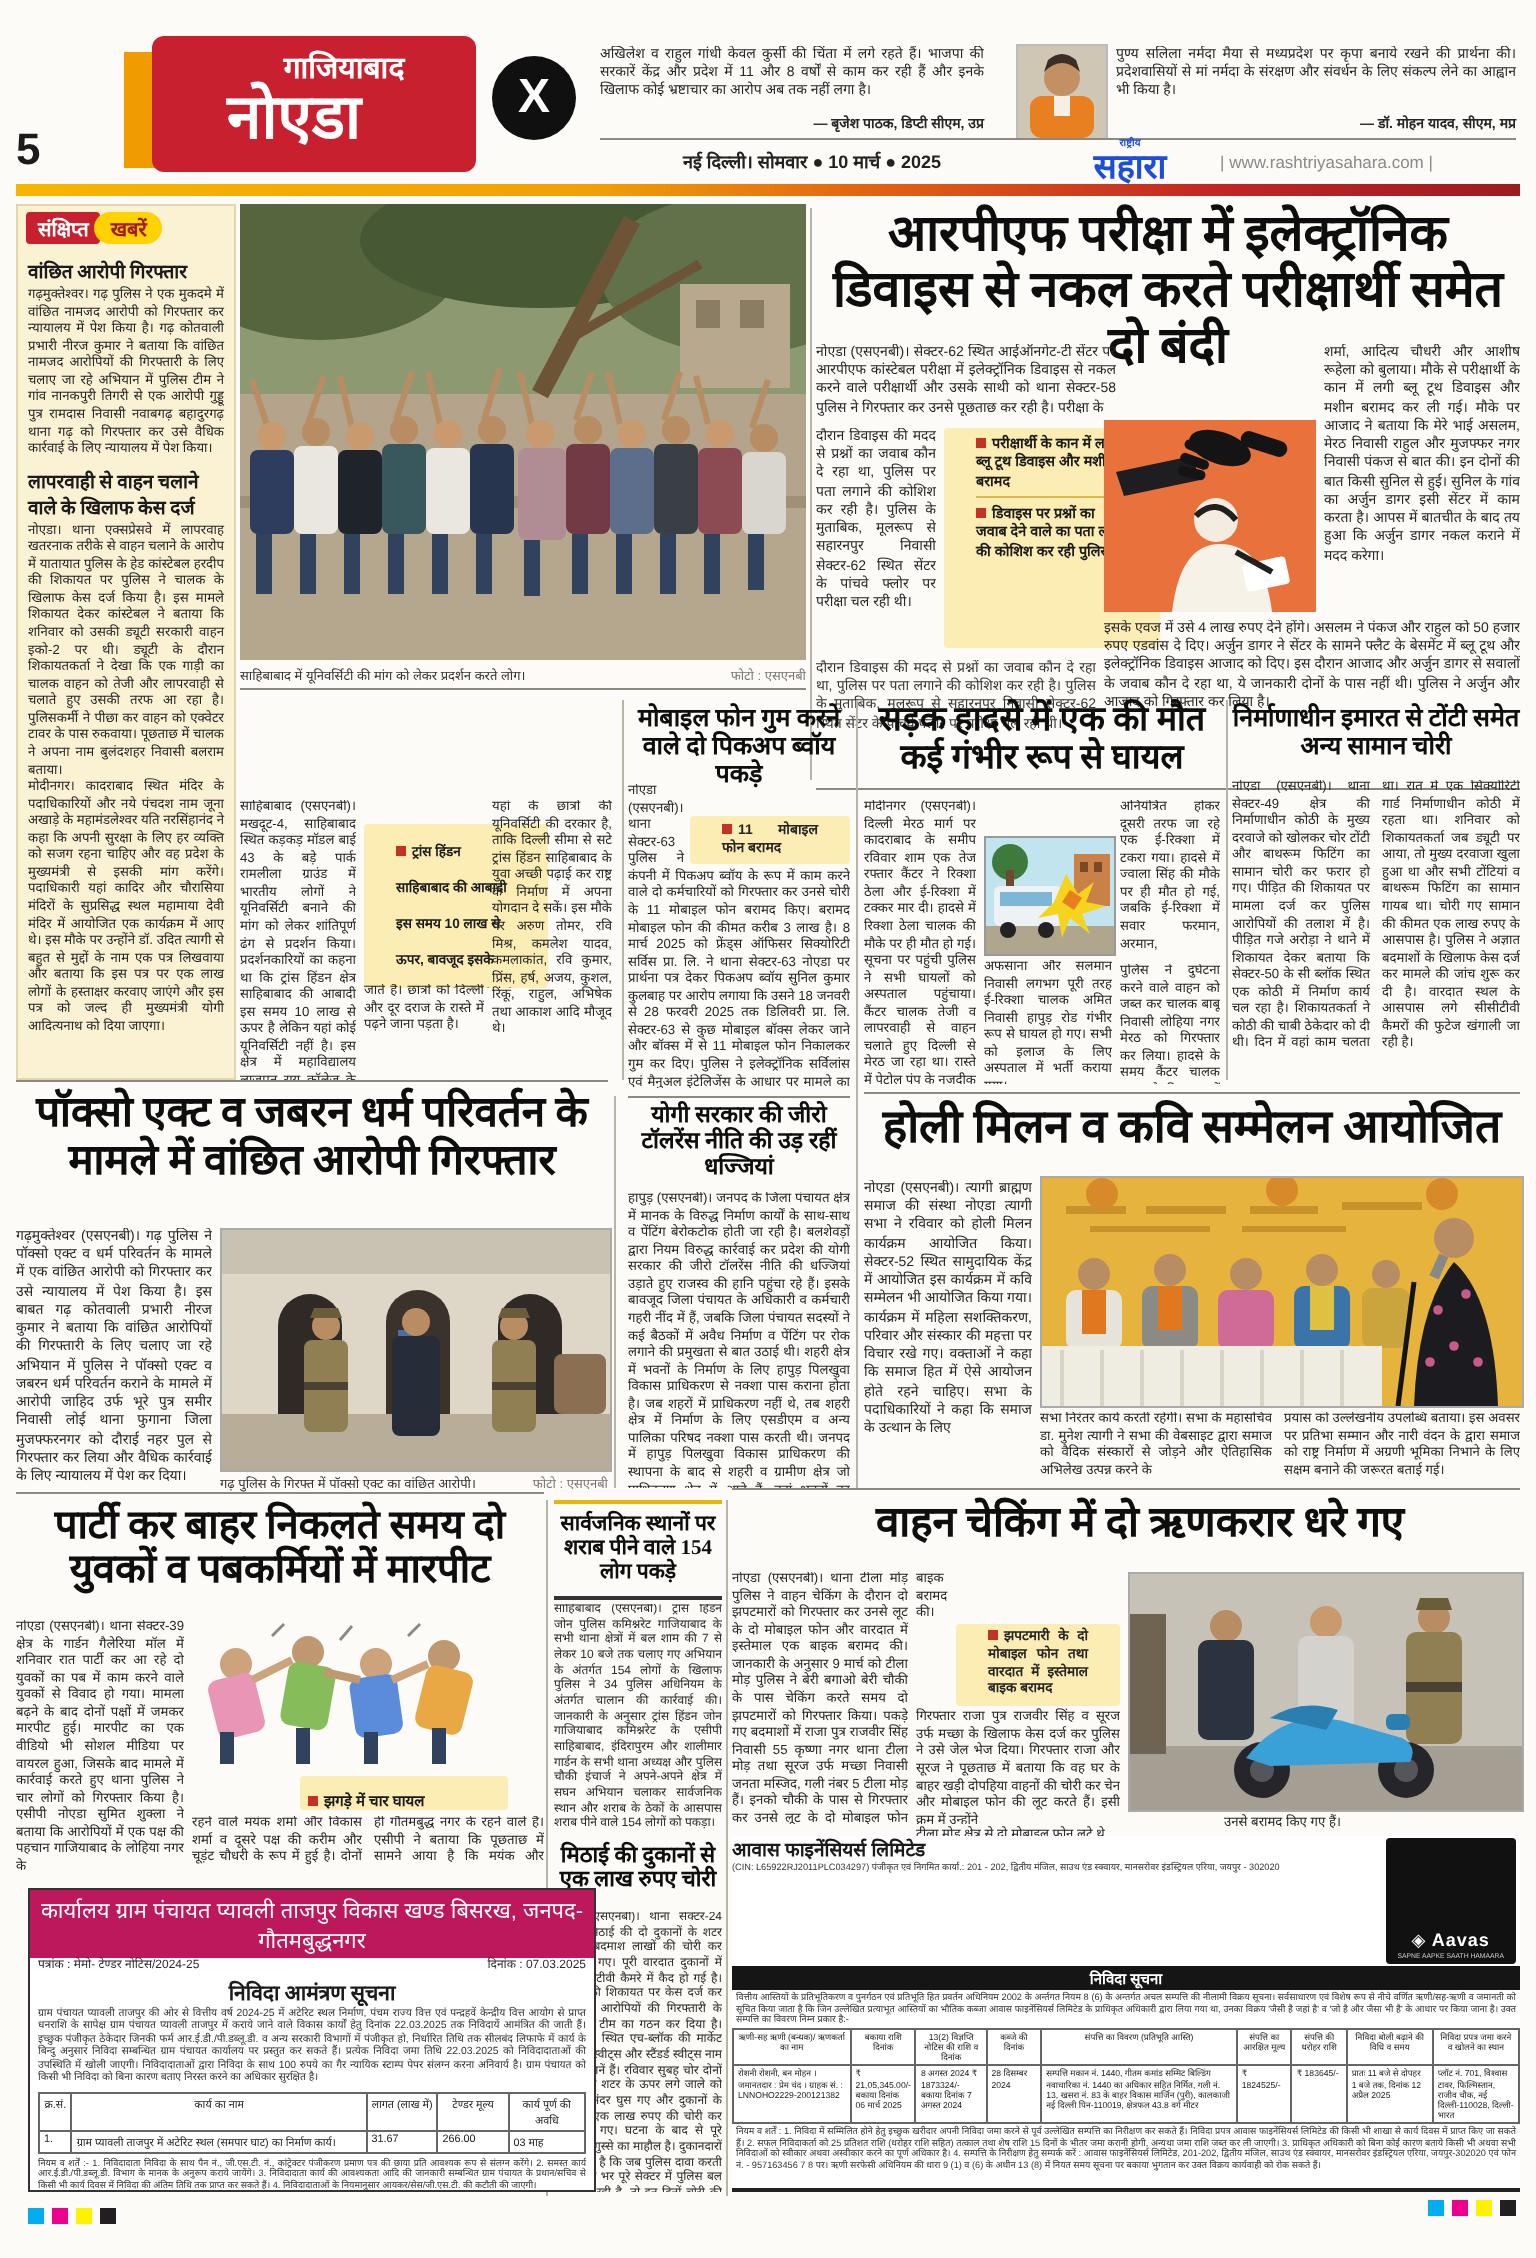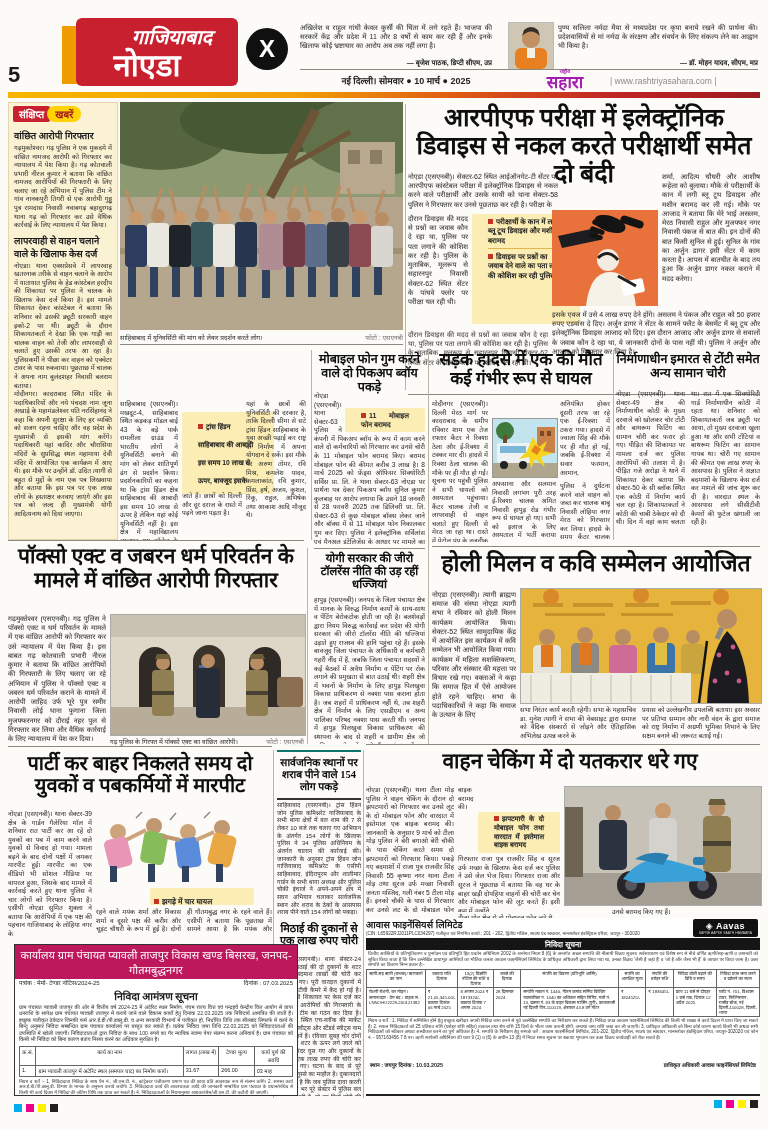--- a/index.html
+++ b/index.html
@@ -15,33 +15,33 @@
   .t6{font-size:6px;line-height:1.28;color:#2a2a2a;}
   .t5{font-size:5.2px;line-height:1.25;color:#333;}
   .t45{font-size:4.6px;line-height:1.22;color:#333;}
   .vr{width:1px;background:#b9b4a8;}
   .hr2{height:1px;background:#8d897f;}
   .hlbox{background:#fcedb4;border-radius:2px;padding:3px 16px;}
   .sq{display:inline-block;width:5px;height:5px;background:#c23324;margin-right:3px;}
   .capline{font-size:6.5px;color:#333;}
   .adtbl{border-collapse:collapse;width:100%;}
   .adtbl td,.adtbl th{border:1px solid #666;padding:1px 2px;vertical-align:top;font-weight:normal;}
-  .brandred{color:#a21caf;}
+  .brandred{color:#1d4ed8;}
   svg{display:block;}
 </style>
 </head>
 <body>
 
 <div class="page">
 
   <div class="abs" style="left:0;top:0;width:768px;height:98px;">
     <div class="abs" style="left:8px;top:62px;font-size:22px;font-weight:800;">5</div>
     <div class="abs" style="left:62px;top:26px;width:18px;height:58px;background:#f09c00;"></div>
     <div class="abs" style="left:76px;top:18px;width:162px;height:68px;background:#c8202f;border-radius:6px;color:#fff;text-align:center;">
-      <div style="font-size:20px;font-weight:700;margin-top:5px;margin-left:30px;font-style:italic;">गाजियाबाद</div>
+      <div style="font-size:15px;font-weight:700;margin-top:5px;margin-left:30px;">गाजियाबाद</div>
       <div style="font-size:31px;font-weight:800;line-height:1.0;margin-left:-20px;">नोएडा</div>
     </div>
     <div class="abs" style="left:246px;top:28px;width:42px;height:42px;border-radius:50%;background:#101010;color:#fff;display:flex;align-items:center;justify-content:center;font-weight:900;font-size:24px;">
       <span>X</span>
     </div>
     <div class="abs t7 j" style="left:300px;top:23px;width:192px;height:38px;overflow:hidden;">अखिलेश व राहुल गांधी केवल कुर्सी की चिंता में लगे रहते हैं। भाजपा की सरकारें केंद्र और प्रदेश में 11 और 8 वर्षों से काम कर रही हैं और इनके खिलाफ कोई भ्रष्टाचार का आरोप अब तक नहीं लगा है।</div>
     <div class="abs t7" style="left:300px;top:58px;width:192px;text-align:right;font-weight:700;">— बृजेश पाठक, डिप्टी सीएम, उप्र</div>
     <div class="abs" style="left:508px;top:22px;width:44px;height:46px;border:1px solid #bbb;overflow:hidden;">
       <svg viewBox="0 0 44 46" width="44" height="46">
         <rect width="44" height="46" fill="#cfc6b4"></rect>
@@ -363,30 +363,30 @@
           <rect x="86" y="56" width="7" height="16"></rect>
           <rect x="120" y="54" width="7" height="18"></rect>
         </g>
     </svg>
   </div>
   <div class="abs hlbox" style="left:150px;top:888px;width:96px;height:13px;padding:2px 4px;">
     <span class="sq"></span><span style="font-size:7.5px;font-weight:700;text-align:center;">झगड़े में चार घायल</span>
   </div>
   <div class="abs t65 j clip" style="left:96px;top:908px;width:176px;height:28px;column-count:2;column-gap:6px;">रहने वाले मयंक शर्मा और विकास शर्मा व दूसरे पक्ष की करीम और चूड़ंट चौधरी के रूप में हुई है। दोनों ही गौतमबुद्ध नगर के रहने वाले हैं। एसीपी ने बताया कि पूछताछ में सामने आया है कि मयंक और विकास अप्सरा पब में आते हैं। शनिवार को वह पब में ड्रिंक कर वहां आए। इस दौरान दूसरे पक्ष के कर्मचारियों से इनका किसी बात पर विवाद हो गया। इसके बाद दोनों पक्षों में मारपीट हुई। वीडियो के आधार पर आरोपियों की पहचान कर कार्रवाई की गई। साथ ही अन्य पेंटरों के बारे में पता किया जा रहा है। क्राउड के बीच एक दूसरे से मारपीट कर रहे हैं। इस बीच किसी ने वीडियो बनाकर उसे पोस्ट कर दिया।</div>
 
-  <div class="abs" style="left:277px;top:750px;width:84px;height:46px;border-top:2px solid #0f766e;border-bottom:2px solid #333;display:flex;align-items:center;">
+  <div class="abs" style="left:277px;top:750px;width:84px;height:46px;border-top:2px solid #eab308;border-bottom:2px solid #333;display:flex;align-items:center;">
     <div class="hd serif" style="width:100%;font-size:10.5px;">सार्वजनिक स्थानों पर शराब पीने वाले 154 लोग पकड़े</div>
   </div>
   <div class="abs t6 j clip" style="left:277px;top:802px;width:84px;height:114px;">साहिबाबाद (एसएनबी)। ट्रांस हिंडन जोन पुलिस कमिश्नरेट गाजियाबाद के सभी थाना क्षेत्रों में बल शाम की 7 से लेकर 10 बजे तक चलाए गए अभियान के अंतर्गत 154 लोगों के खिलाफ पुलिस ने 34 पुलिस अधिनियम के अंतर्गत चालान की कार्रवाई की। जानकारी के अनुसार ट्रांस हिंडन जोन गाजियाबाद कमिश्नरेट के एसीपी साहिबाबाद, इंदिरापुरम और शालीमार गार्डन के सभी थाना अध्यक्ष और पुलिस चौकी इंचार्ज ने अपने-अपने क्षेत्र में सघन अभियान चलाकर सार्वजनिक स्थान और शराब के ठेकों के आसपास शराब पीने वाले 154 लोगों को पकड़ा।</div>
 
   <div class="abs hd serif" style="left:277px;top:922px;width:84px;height:30px;font-size:11px;">मिठाई की दुकानों से एक लाख रुपए चोरी</div>
   <div class="abs t6 j clip" style="left:277px;top:956px;width:84px;height:140px;">नोएडा (एसएनबी)। थाना सेक्टर-24 क्षेत्र में मिठाई की दो दुकानों के शटर काटकर बदमाश लाखों की चोरी कर फरार हो गए। पूरी वारदात दुकानों में लगे सीसीटीवी कैमरे में कैद हो गई है। पीड़ितों की शिकायत पर केस दर्ज कर पुलिस ने आरोपियों की गिरफ्तारी के लिए एक टीम का गठन कर दिया है। सेक्टर-11 स्थित एच-ब्लॉक की मार्केट में बसना स्वीट्स और स्टैंडर्ड स्वीट्स नाम से दो दुकानें हैं। रविवार सुबह चोर दोनों दुकानों के शटर के ऊपर लगे जाले को तोड़कर अंदर घुस गए और दुकानों के अंदर से एक लाख रुपए की चोरी कर फरार हो गए। घटना के बाद से पूरे सेक्टर में गुस्से का माहौल है। दुकानदारों का कहना है कि जब पुलिस दावा करती है कि रात भर पूरे सेक्टर में पुलिस बल गश्त कर रही है, तो इन दिनों चोरी की वारदातें क्यों बढ़ गई हैं।</div>
 
   <div class="abs hr2" style="left:366px;top:744px;width:394px;"></div>
-  <div class="abs hd serif" style="left:400px;top:750px;width:340px;height:30px;font-size:21px;">वाहन चेकिंग में दो यतकरार धरे गए</div>
+  <div class="abs hd serif" style="left:400px;top:750px;width:340px;height:30px;font-size:21px;">वाहन चेकिंग में दो ऋणकरार धरे गए</div>
   <div class="abs t65 j clip" style="left:366px;top:786px;width:88px;height:126px;">नोएडा (एसएनबी)। थाना टीला मोड़ पुलिस ने वाहन चेकिंग के दौरान दो झपटमारों को गिरफ्तार कर उनसे लूट के दो मोबाइल फोन और वारदात में इस्तेमाल एक बाइक बरामद की। जानकारी के अनुसार 9 मार्च को टीला मोड़ पुलिस ने बेरी बगाओ बेरी चौकी के पास चेकिंग करते समय दो झपटमारों को गिरफ्तार किया। पकड़े गए बदमाशों में राजा पुत्र राजवीर सिंह निवासी 55 कृष्णा नगर थाना टीला मोड़ तथा सूरज उर्फ मच्छा निवासी जनता मस्जिद, गली नंबर 5 टीला मोड़ हैं। इनको चौकी के पास से गिरफ्तार कर उनसे लूट के दो मोबाइल फोन और घटना में प्रयुक्त की जाने वाली</div>
   <div class="abs t65 j clip" style="left:458px;top:786px;width:102px;height:126px;">
     <span class="hlbox" style="float:right;width:50px;margin:26px 0 2px 3px;font-size:6.8px;font-weight:700;">
       <span class="sq"></span><span>झपटमारी के दो मोबाइल फोन तथा वारदात में इस्तेमाल बाइक बरामद</span>
     </span>
     <span>बाइक बरामद की। गिरफ्तार राजा पुत्र राजवीर सिंह व सूरज उर्फ मच्छा के खिलाफ केस दर्ज कर पुलिस ने उसे जेल भेज दिया। गिरफ्तार राजा और सूरज ने पूछताछ में बताया कि वह घर के बाहर खड़ी दोपहिया वाहनों की चोरी कर चेन और मोबाइल फोन की लूट करते हैं। इसी क्रम में उन्होंने</span>
   </div>
   <div class="abs" style="left:564px;top:786px;width:196px;height:118px;overflow:hidden;border:1px solid #aaa;">
     <svg viewBox="0 0 196 118" width="196" height="118">
       <rect width="196" height="118" fill="#c7c2b8"></rect>
@@ -446,21 +446,21 @@
     </div>
   </div>
 
   <div class="abs clip" style="left:366px;top:918px;width:394px;height:176px;background:#fff;border-bottom:2px solid #222;">
     <div style="display:flex;justify-content:space-between;align-items:flex-start;">
       <div style="max-width:300px;">
         <div style="font-size:9.5px;font-weight:800;">आवास फाइनेंसियर्स लिमिटेड</div>
         <div class="t45">(CIN: L65922RJ2011PLC034297) पंजीकृत एवं निगमित कार्या.: 201 - 202, द्वितीय मंजिल, साउथ एंड स्क्वायर, मानसरोवर इंडस्ट्रियल एरिया, जयपुर - 302020</div>
       </div>
       <div style="background:#111;color:#fff;border-radius:2px;padding:2px 6px;text-align:center;margin:1px 2px;">
-        <div style="font-size:9px;font-weight:800;letter-spacing:.5px;">◈ <span>Aavas</span></div>
+        <div style="font-size:9px;font-weight:800;letter-spacing:.5px;margin-top:44px;">◈ <span>Aavas</span></div>
         <div style="font-size:3.4px;color:#ccc;">SAPNE AAPKE SAATH HAMAARA</div>
       </div>
     </div>
     <div style="background:#151515;color:#fff;text-align:center;font-size:7.5px;font-weight:700;padding:1px 0;">निविदा सूचना</div>
     <div class="t45 j" style="padding:1px 2px;height:17px;overflow:hidden;">वित्तीय आस्तियों के प्रतिभूतिकरण व पुनर्गठन एवं प्रतिभूति हित प्रवर्तन अधिनियम 2002 के अर्न्तगत नियम 8 (6) के अन्तर्गत अचल सम्पत्ति की नीलामी विक्रय सूचना। सर्वसाधारण एवं विशेष रूप से नीचे वर्णित ऋणी/सह-ऋणी व जमानती को सूचित किया जाता है कि जिन उल्लेखित प्रत्याभूत आस्तियों का भौतिक कब्जा आवास फाइनेंसियर्स लिमिटेड के प्राधिकृत अधिकारी द्वारा लिया गया था, उनका विक्रय 'जैसी है जहां है' व 'जो है और जैसा भी है' के आधार पर किया जाना है। उक्त सम्पत्ति का विवरण निम्न प्रकार है:-</div>
     <table class="adtbl" style="font-size:4.3px;line-height:1.2;">
       <tbody>
           <tr style="font-weight:700;">
         <th style="width:15%;">ऋणी-सह ऋणी (बन्धक)/ ऋणकर्ता का नाम</th>
         <th style="width:8%;">बकाया राशि दिनांक</th>

